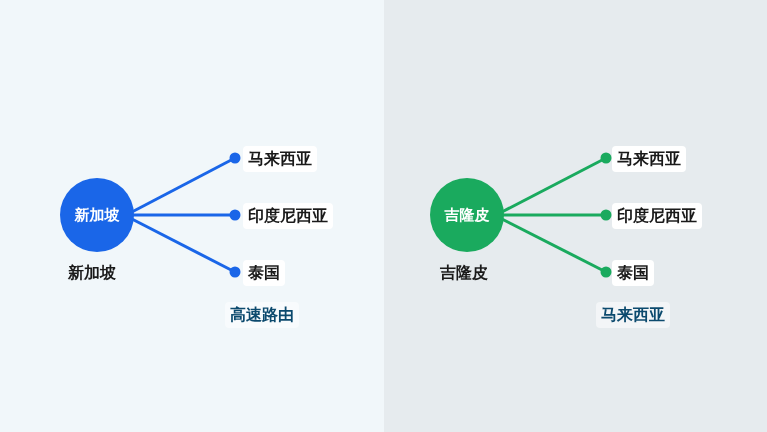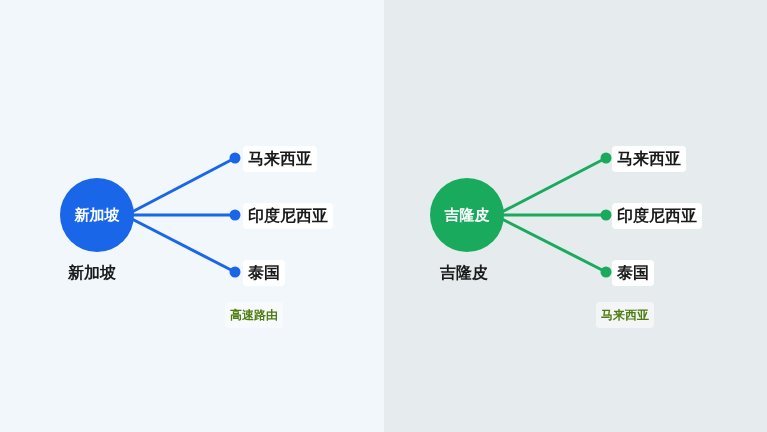--- a/index.html
+++ b/index.html
@@ -4,21 +4,21 @@
 <style>
   html,body{margin:0;padding:0;}
   body{width:767px;height:432px;position:relative;overflow:hidden;font-family:"DejaVu Sans","Liberation Sans",sans-serif;}
   .panel{position:absolute;top:0;height:432px;}
   .panel.left{left:0;width:384px;background:#f1f7fa;}
   .panel.right{left:384px;width:383px;background:#e6ebee;}
   svg.lines{position:absolute;left:0;top:0;}
   .hub{position:absolute;width:74px;height:74px;border-radius:50%;color:#fff;font-weight:bold;font-size:15px;display:flex;align-items:center;justify-content:center;}
   .hub-caption{position:absolute;font-size:16px;font-weight:bold;color:#1a1a1a;padding:2px 4px;}
   .leaf{position:absolute;font-size:16px;font-weight:bold;color:#1a1a1a;background:#fff;border-radius:4px;padding:3px 5px;line-height:20px;}
-  .note{position:absolute;font-size:12px;font-weight:bold;color:#4d7c0f;padding:3px 5px;line-height:20px;background:rgba(255,255,255,0.5);border-radius:4px;}
+  .note{position:absolute;font-size:16px;font-weight:bold;color:#0c4a6e;padding:3px 5px;line-height:20px;background:rgba(255,255,255,0.5);border-radius:4px;}
 </style>
 </head>
 <body>
 
 <div class="panel left">
 </div>
 <div class="panel right">
 </div>
 
 <svg class="lines" width="767" height="432">

